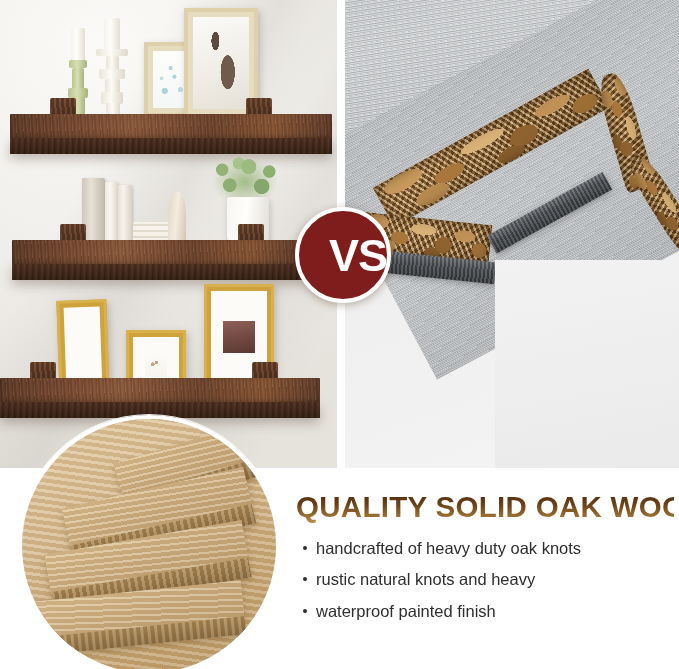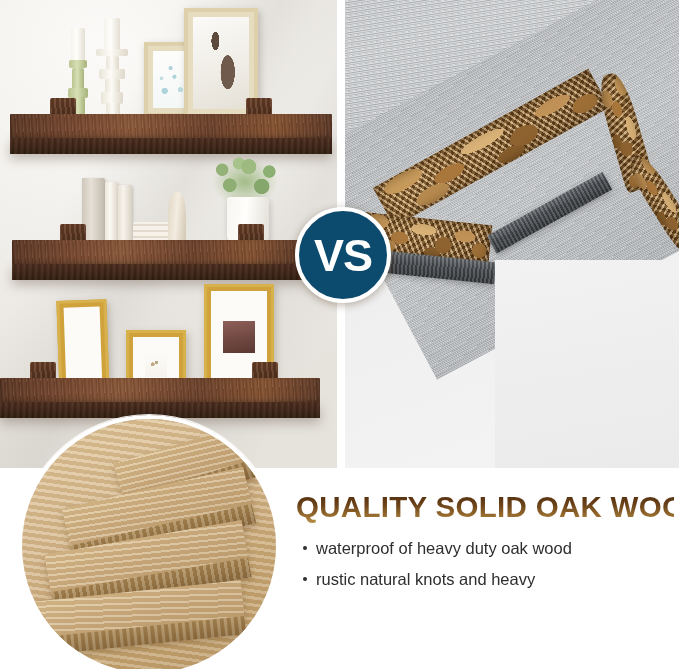--- a/index.html
+++ b/index.html
@@ -169,23 +169,23 @@
   }
   .panel-bottom-mask{
     position:absolute; left:0; top:468px; width:679px; height:10px;
     background:#ffffff; z-index:6;
   }
 
   
   .vs-badge{
     position:absolute; left:295px; top:207px;
     width:96px; height:96px; border-radius:50%;
-    background:#0c4a6e;
+    background:#7f1d1d;
     border:4px solid #ffffff;
-    display:flex; align-items:center; justify-content:center;
+    display:flex; align-items:center; justify-content:flex-end;
     box-shadow:0 2px 8px rgba(60,35,8,.35);
     z-index:10;
   }
   .vs-badge span{
     color:#ffffff;
     font-size:45px;
     font-weight:bold;
     letter-spacing:-1px;
     line-height:1;
     font-family:"Liberation Sans", sans-serif;
@@ -402,19 +402,20 @@
           <div class="edge"></div>
         </div>
       <div class="plank" style="left:12px;  top:172px; width:210px; height:54px; transform:rotate(-6deg);">
           <div class="edge"></div>
         </div>
     </div>
 
     <div class="copy">
       <div class="headline">QUALITY SOLID OAK WOOD</div>
       <ul class="bullets">
-        <li>waterproof of heavy duty oak wood</li>
+        <li>handcrafted of heavy duty oak knots</li>
         <li>rustic natural knots and heavy</li>
+        <li>waterproof painted finish</li>
       </ul>
     </div>
   </div>
 
 </div>
 
 </body></html>

